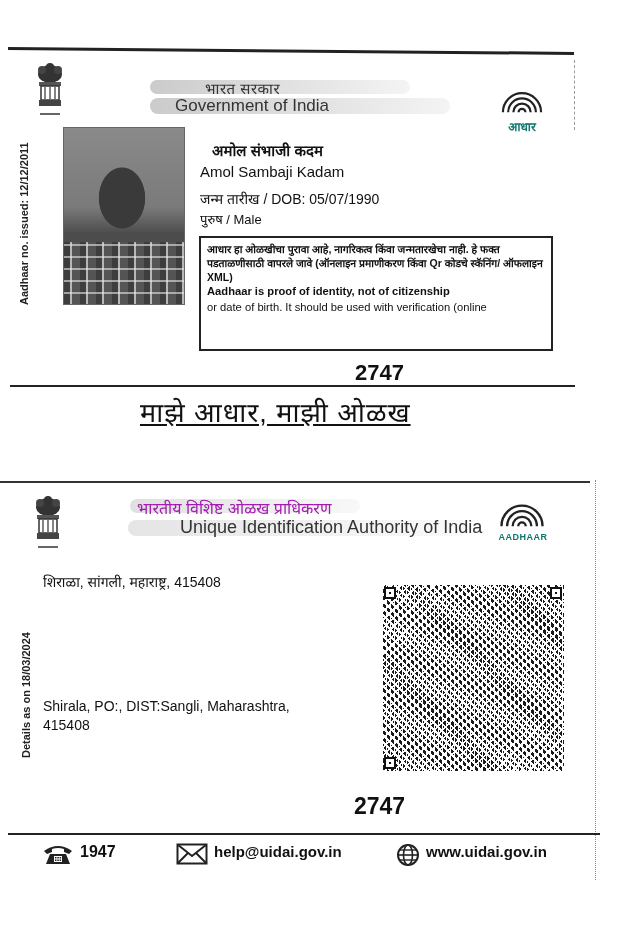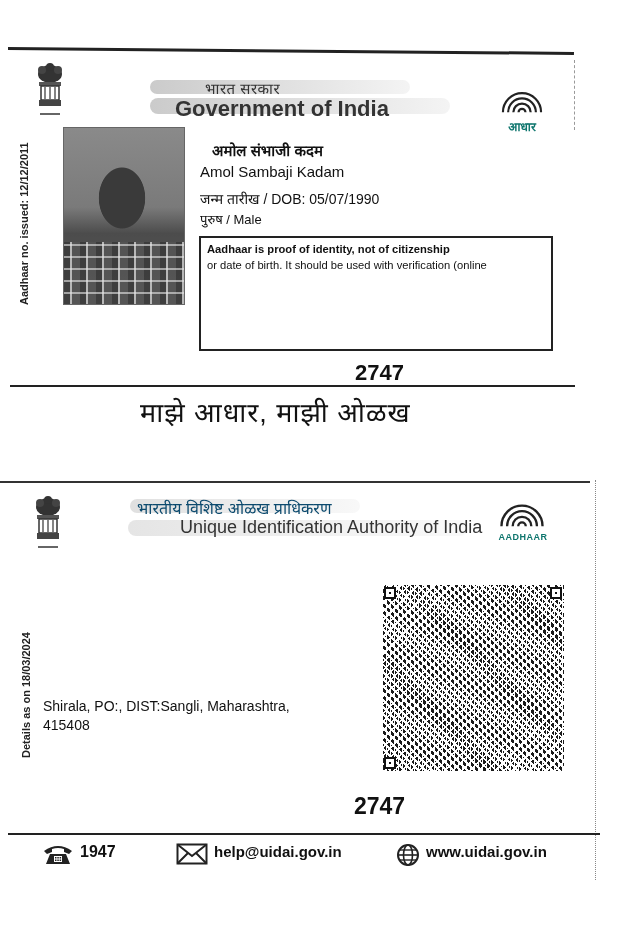--- a/index.html
+++ b/index.html
@@ -9,21 +9,21 @@
   }
   .abs { position:absolute; }
   
   .top-border {
     left:8px; top:47px; width:566px; height:3px; background:#222;
     transform:rotate(0.5deg); transform-origin:left;
   }
   .top-right-edge { left:574px; top:60px; width:1px; height:70px; border-left:1px dashed #999; }
   .emblem { width:40px; height:56px; }
   .gov-hi { left:205px; top:78px; font-size:15px; color:#333; letter-spacing:0.5px; }
-  .gov-en { left:175px; top:96px; font-size:22px; color:#333;font-weight:bold; }
+  .gov-en { left:175px; top:96px; font-size:17px; color:#333; }
   .smudge { background:linear-gradient(90deg, rgba(160,160,160,0.55), rgba(200,200,200,0.2)); border-radius:8px; }
   .aadhaar-logo { width:60px; height:50px; }
   .aadhaar-logo-label { font-size:12px; font-weight:bold; text-align:center; color:#0f766e; }
   .side-text {
     writing-mode:vertical-rl; transform:rotate(180deg); font-size:11px; font-weight:bold; color:#222;
     white-space:nowrap;
   }
   .photo {
     left:63px; top:127px; width:120px; height:176px;
     background:
@@ -46,28 +46,28 @@
   .dob { left:200px; top:189px; font-size:14px; }
   .gender { left:200px; top:210px; font-size:13px; }
   .notice {
     left:199px; top:236px; width:354px; height:115px; border:2px solid #222; border-right-width:2px;
     padding:4px 6px; box-sizing:border-box; font-size:11.3px; line-height:15px;
   }
   .notice .hi { font-size:10.5px; font-weight:bold; line-height:14px; }
   .notice .en { font-weight:bold; font-size:11.2px; line-height:15.5px; }
   .num-top { left:355px; top:360px; font-size:22px; font-weight:bold; }
   .rule { height:2px; background:#222; }
-  .tagline { left:140px; top:393px; font-size:27px; letter-spacing:1px; }
+  .tagline { left:140px; top:393px; font-size:27px; letter-spacing:1px;text-decoration:underline; }
 
   
   .bot-border {
     left:0px; top:481px; width:590px; height:2px; background:#333;
   }
   .bot-right-edge { left:595px; top:480px; width:1px; height:400px; border-left:1px dotted #888; }
-  .uid-hi { left:137px; top:497px; font-size:16px; color:#0c4a6e; }
+  .uid-hi { left:137px; top:497px; font-size:16px; color:#a21caf; }
   .uid-en { left:132px; top:517px; font-size:18px; color:#333;margin-left:48px; }
   .addr-hi { left:43px; top:573px; font-size:14px; line-height:19px; }
   .addr-en { left:43px; top:697px; font-size:14px; line-height:19px; width:340px; }
   .qr {
     left:382px; top:585px; width:182px; height:186px; background:#111;
     background-image:
       repeating-linear-gradient(45deg, #fff 0 2px, transparent 2px 5px),
       repeating-linear-gradient(-45deg, #fff 0 1.5px, transparent 1.5px 6px),
       repeating-linear-gradient(90deg, #fff 0 1px, transparent 1px 4px);
     background-color:#1a1a1a;
@@ -120,20 +120,21 @@
   <div class="abs photo-shirt"></div>
   <div class="abs photo-shirt2"></div>
 </div>
 
 <div class="abs name-hi">अमोल संभाजी कदम</div>
 <div class="abs name-en">Amol Sambaji Kadam</div>
 <div class="abs dob">जन्म तारीख / DOB: 05/07/1990</div>
 <div class="abs gender">पुरुष / Male</div>
 
 <div class="abs notice">
+  <div class="hi">आधार हा ओळखीचा पुरावा आहे, नागरिकत्व किंवा जन्मतारखेचा नाही. हे फक्त पडताळणीसाठी वापरले जावे (ऑनलाइन प्रमाणीकरण किंवा Qr कोडचे स्कॅनिंग/ ऑफलाइन XML)</div>
   <div class="en">Aadhaar is proof of identity, not of citizenship</div>
   <div class="en" style="font-weight:normal;">or date of birth. It should be used with verification (online</div>
 </div>
 
 <div class="abs num-top">2747</div>
 <div class="abs rule" style="left:10px;top:385px;width:565px;"></div>
 <div class="abs tagline">माझे आधार, माझी ओळख</div>
 
 <div class="abs bot-border"></div>
 <div class="abs bot-right-edge"></div>
@@ -165,20 +166,21 @@
     <path d="M14 28 A16 16 0 0 1 46 28" fill="none" stroke="#222" stroke-width="2.5"></path>
     <path d="M20 28 A10 10 0 0 1 40 28" fill="none" stroke="#222" stroke-width="2.5"></path>
     <path d="M26 28 A4 4 0 0 1 34 28" fill="none" stroke="#222" stroke-width="2.5"></path>
   </svg>
   <div class="aadhaar-logo-label" style="font-size:9px;letter-spacing:0.5px;">AADHAAR</div>
 </div>
 
 <div class="abs side-text" style="left:20px;top:580px;height:178px;">Details as on 18/03/2024</div>
 
 <div class="abs addr-hi">
+  <div>शिराळा, सांगली, महाराष्ट्र, 415408</div>
 </div>
 
 <div class="abs addr-en">
   <div>Shirala, PO:, DIST:Sangli, Maharashtra,</div>
   <div>415408</div>
 </div>
 
 <div class="abs qr">
   <div class="abs qr-corner" style="left:2px;top:2px;"></div>
   <div class="abs qr-corner" style="right:2px;top:2px;"></div>

